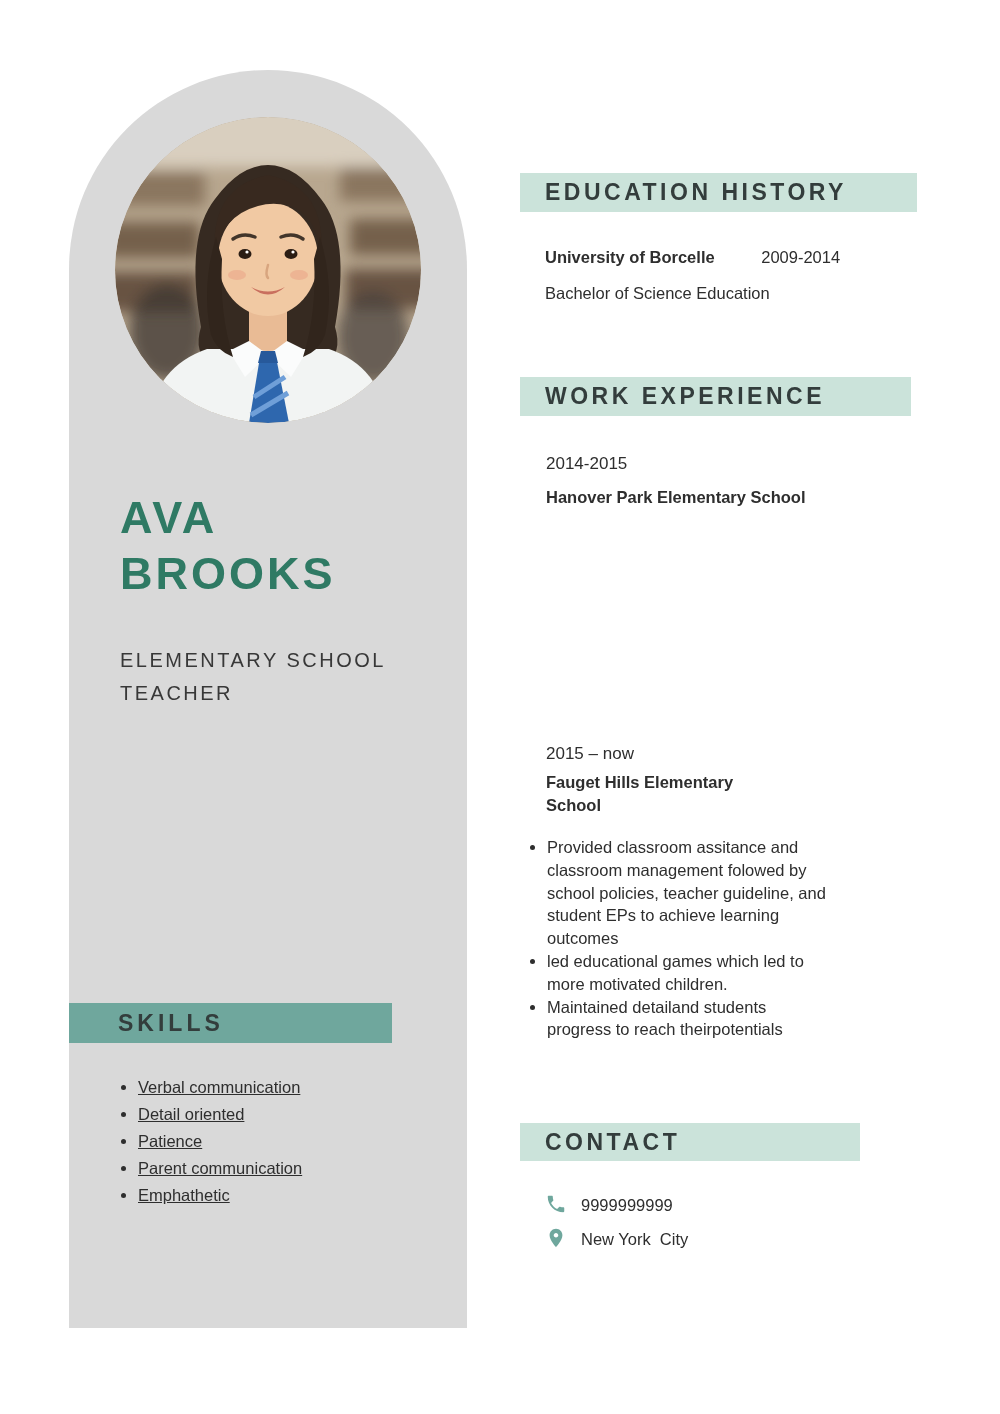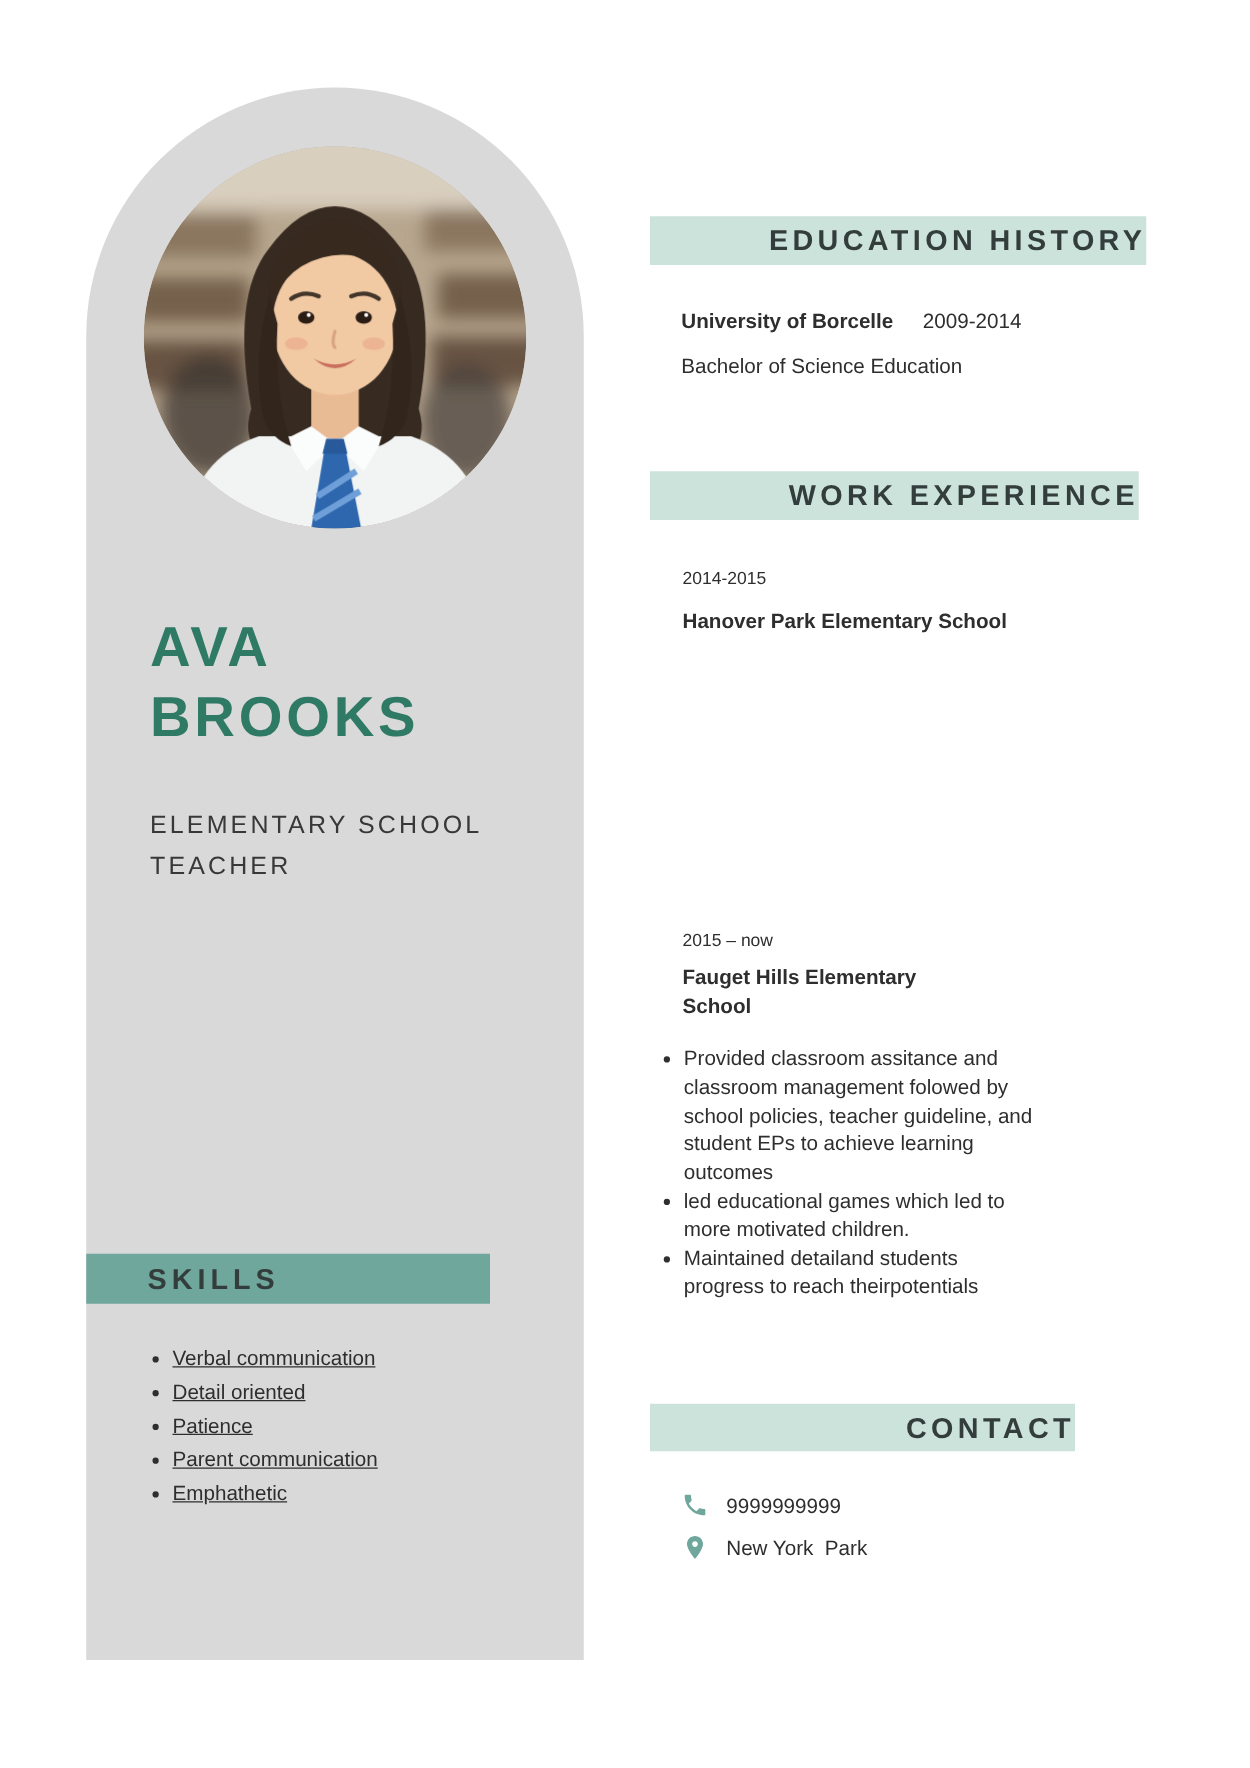--- a/index.html
+++ b/index.html
@@ -23,32 +23,32 @@
   .bio{position:absolute;left:51px;top:689px;width:289px;font-size:16.5px;
         line-height:23.3px;text-align:justify;color:var(--body-text);}
   .skills-bar{position:absolute;left:0;top:933px;width:323px;height:40px;
         background:var(--teal-bar);}
   .skills-bar span{display:block;padding-left:49px;font-size:23px;font-weight:700;
         letter-spacing:4px;line-height:40px;color:var(--heading-text);}
   .skills-list{position:absolute;left:51px;top:1006px;width:300px;list-style:disc;
         padding-left:18px;font-size:16.5px;line-height:23px;}
   .skills-list li{margin-bottom:4px;text-decoration:underline;}
   
-  .section-bar{position:absolute;height:39px;background:var(--mint-bar);text-align:right;}
+  .section-bar{position:absolute;height:39px;background:var(--mint-bar);}
   .section-bar span{display:block;padding-left:25px;font-size:23px;font-weight:700;
         letter-spacing:3.5px;line-height:39px;color:var(--heading-text);}
   .bar-education{left:520px;top:173px;width:397px;}
   .bar-work{left:520px;top:377px;width:391px;}
   .bar-contact{left:520px;top:1123px;width:340px;height:38px;}
   .bar-contact span{line-height:38px;}
   .edu-row{position:absolute;left:545px;top:248px;font-size:16.5px;}
   .edu-school{font-weight:700;}
-  .edu-years{margin-left:19px;}
+  .edu-years{margin-left:42px;}
   .edu-degree{position:absolute;left:545px;top:284px;font-size:16.5px;}
-  .job-years{position:absolute;font-size:14px;left:546px;}
+  .job-years{position:absolute;font-size:17px;left:546px;}
   .job-employer{position:absolute;left:546px;font-size:16.5px;font-weight:700;line-height:23px;}
   .years-1{top:454px;} .employer-1{top:486px;}
   .years-2{top:744px;} .employer-2{top:771px;width:240px;}
   .job-bullets{position:absolute;left:529px;list-style:disc;padding-left:18px;
         font-size:16.5px;line-height:22.8px;}
   .bullets-1{top:539px;width:340px;}
   .bullets-2{top:836px;width:305px;}
   .contact-rows{position:absolute;left:545px;top:1180px;}
   .contact-row{display:flex;align-items:flex-end;height:34.5px;}
   .contact-row .cicon{width:22px;height:22px;margin-right:14px;flex:0 0 22px;}
@@ -169,17 +169,17 @@
           </svg>
       </span>
       <span class="contact-value">9999999999</span>
     </div>
     <div class="contact-row">
       <span class="cicon">
         <svg viewBox="0 0 24 24">
             <path d="M12 2C8.13 2 5 5.13 5 9c0 5.25 7 13 7 13s7-7.75 7-13c0-3.87-3.13-7-7-7zm0 9.5c-1.38 0-2.5-1.12-2.5-2.5s1.12-2.5 2.5-2.5 2.5 1.12 2.5 2.5-1.12 2.5-2.5 2.5z"></path>
           </svg>
       </span>
-      <span class="contact-value">New York  Park</span>
+      <span class="contact-value">New York  City</span>
     </div>
   </div>
 
 </div>
 
 </body></html>

